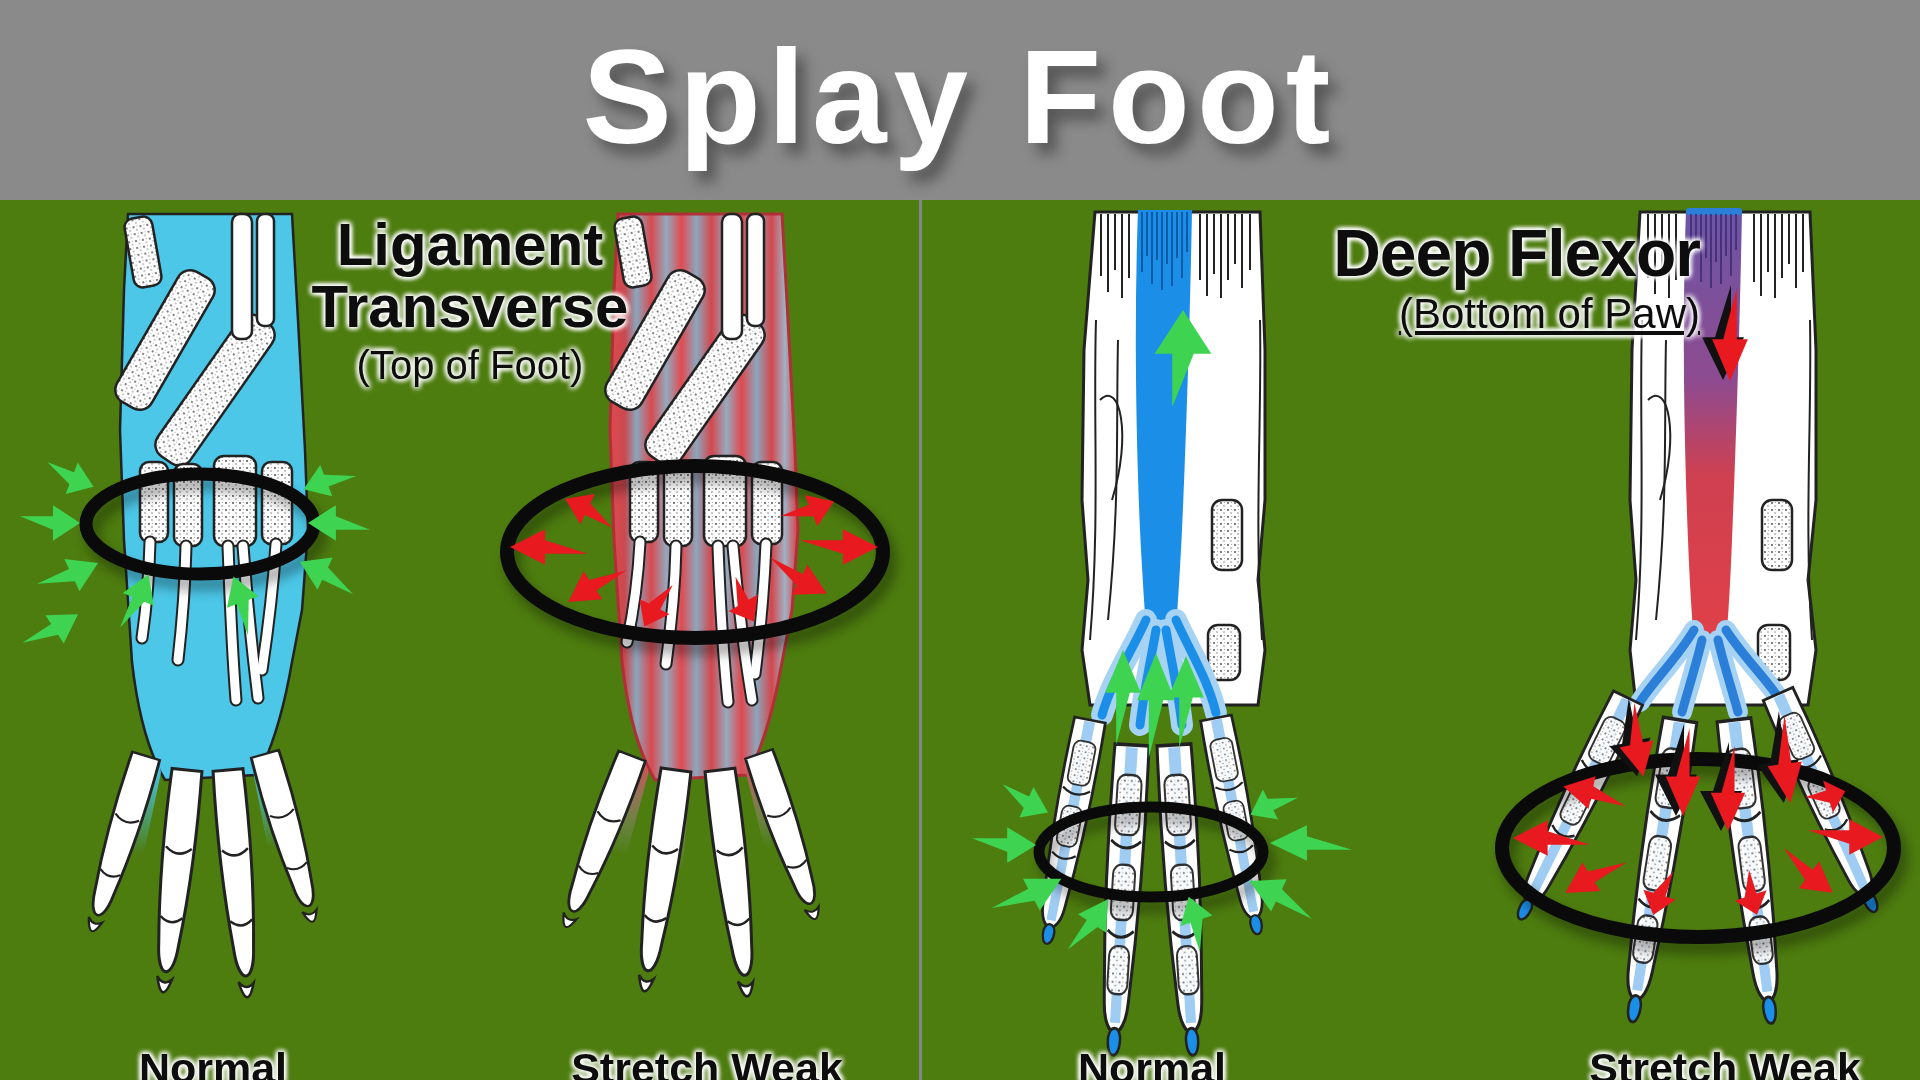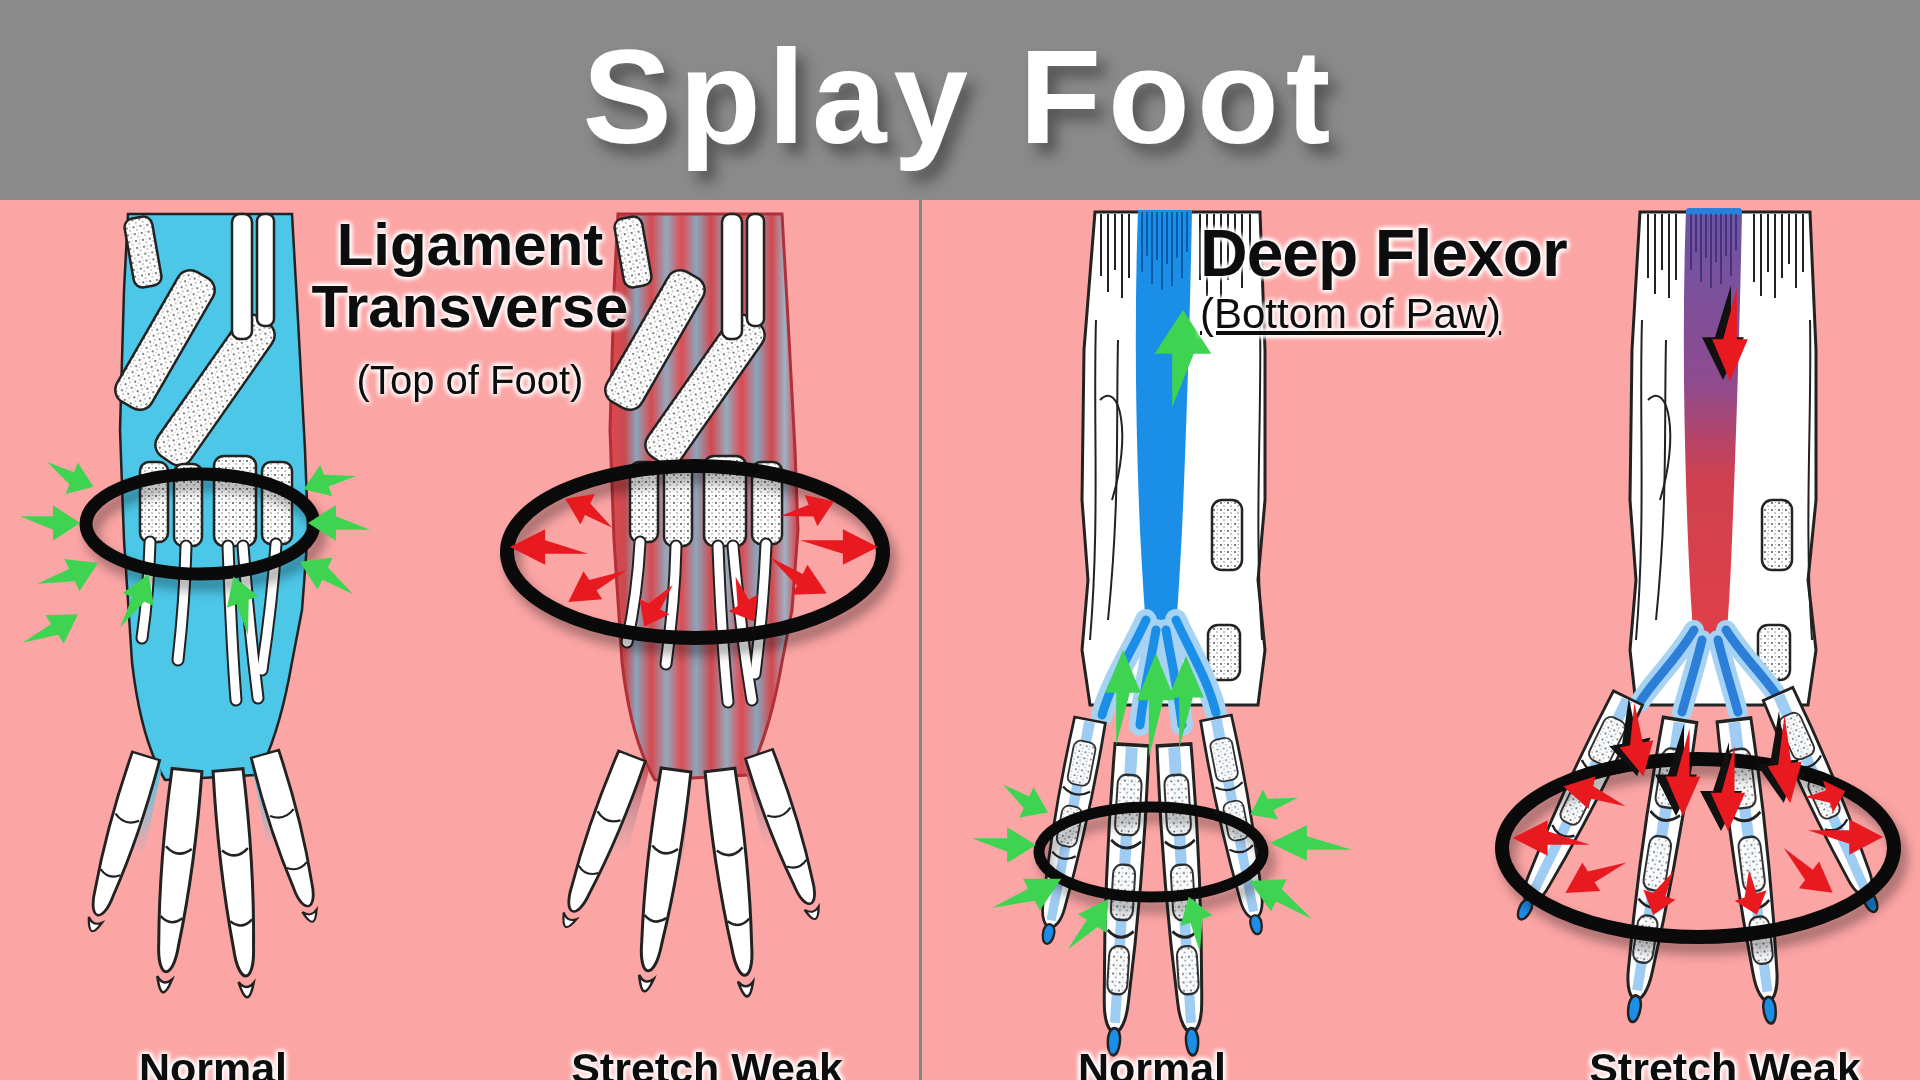--- a/index.html
+++ b/index.html
@@ -1,31 +1,31 @@
 <!DOCTYPE html>
 <html><head>
 <meta charset="utf-8">
 <style>
   html,body{margin:0;padding:0;background:#d8d8d8;}
-  #stage{position:relative;width:1920px;height:1080px;background:#fca5a5;overflow:hidden;
+  #stage{position:relative;width:1920px;height:1080px;background:#4d7c0f;overflow:hidden;
          font-family:"Liberation Sans","DejaVu Sans",sans-serif;}
   
   .banner{position:absolute;left:0;top:0;width:1920px;height:200px;background:#8a8a8b;
           display:flex;align-items:flex-start;justify-content:center;}
   .banner h1{margin:0;padding-top:30px;font-size:134px;line-height:1;font-weight:800;color:#ffffff;
              letter-spacing:7px;text-shadow:9px 11px 14px rgba(0,0,0,0.38);}
   
   .divider{position:absolute;left:919px;top:200px;width:3px;height:880px;background:#84868a;}
   
   .halo{text-shadow:2px 2px 4px rgba(255,255,255,.95),-2px -2px 4px rgba(255,255,255,.95),
         2px -2px 4px rgba(255,255,255,.95),-2px 2px 4px rgba(255,255,255,.95);}
   .lhead{position:absolute;left:230px;top:214px;width:480px;text-align:center;color:#0d0d0d;}
   .lhead .big{font-size:60px;font-weight:800;line-height:1.04;}
-  .lhead .sub{font-size:40px;font-weight:400;margin-top:19px;}
-  .rhead{position:absolute;left:1200px;top:220px;width:500px;text-align:left;color:#0d0d0d;}
+  .lhead .sub{font-size:40px;font-weight:400;margin-top:4px;}
+  .rhead{position:absolute;left:1200px;top:220px;width:500px;text-align:right;color:#0d0d0d;}
   .rhead .big{font-size:66px;font-weight:800;line-height:1;letter-spacing:-1px;}
   .rhead .sub{font-size:42px;font-weight:400;margin-top:4px;text-decoration:underline;}
   .figlabel{position:absolute;top:1000px;font-size:43px;font-weight:700;color:#0d0d0d;text-align:center;margin-top:44px;}
   #lab-n-l{left:63px;width:300px;}
   #lab-s-l{left:532px;width:350px;}
   #lab-n-r{left:1002px;width:300px;}
   #lab-s-r{left:1550px;width:350px;}
   .fig{position:absolute;top:200px;}
   .oval{filter:drop-shadow(6px 10px 6px rgba(0,0,0,0.35));}
 </style>

